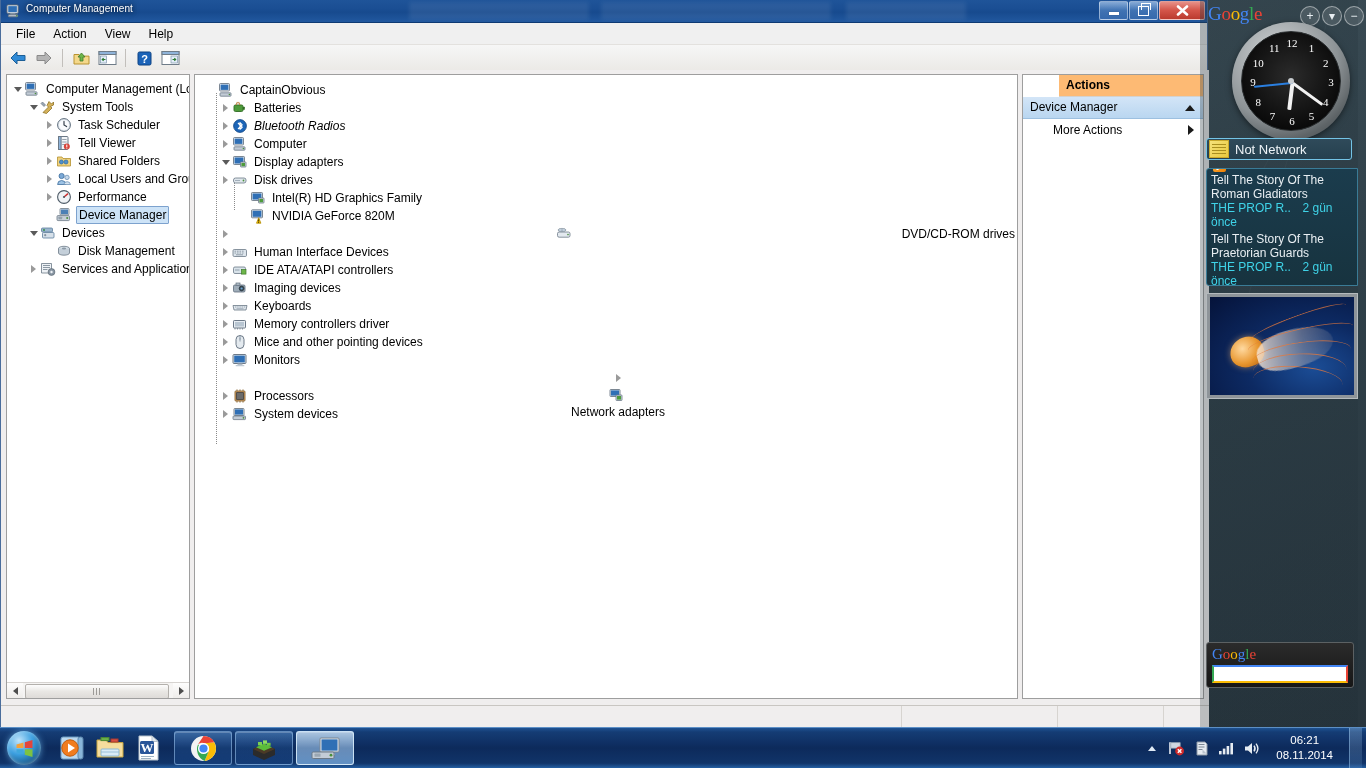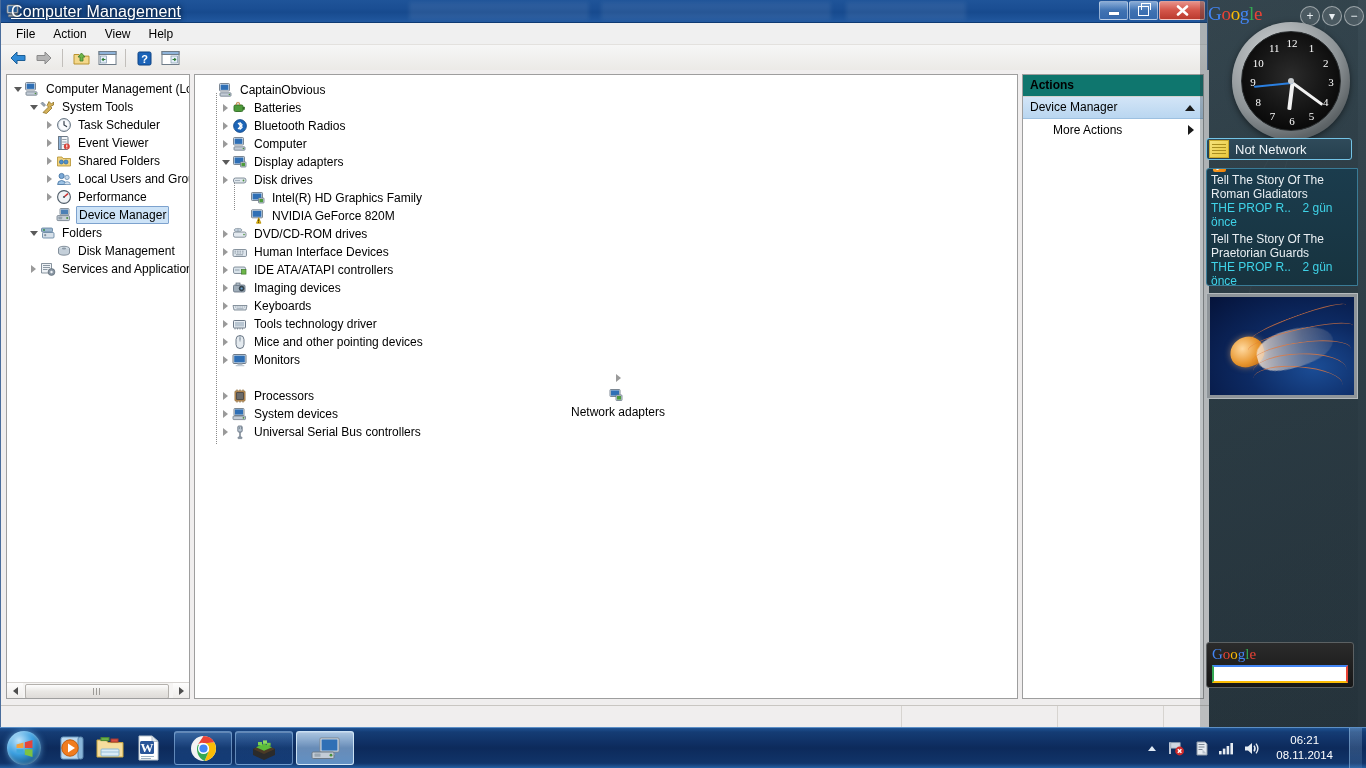--- a/index.html
+++ b/index.html
@@ -45,26 +45,25 @@
     height: 18px;
     background: rgba(255,255,255,0.07);
     filter: blur(2px);
     border-radius: 2px;
   }
   #title-icon {
     position: absolute; left: 5px; top: 4px;
     width: 15px; height: 14px;
   }
   #title-text {
-    position: absolute; left: 10px; top: 3px;
+    position: absolute; left: 25px; top: 3px;
     color: #ffffff;
-    font-size: 16px;
+    font-size: 10px;
     text-shadow: 0 0 4px rgba(0,0,0,0.6), 0 0 6px rgba(0,0,0,0.5);
     letter-spacing: .1px;
-    text-decoration: underline;
   }
   .win-btns {
     position: absolute; right: 2px; top: 1px;
     display: flex; gap: 1px;
   }
   .win-btn {
     width: 29px; height: 19px;
     border: 1px solid rgba(255,255,255,0.45);
     border-radius: 2px;
     background: linear-gradient(to bottom, rgba(170,200,235,.75), rgba(100,150,210,.55) 48%, rgba(70,120,185,.6));
@@ -177,22 +176,23 @@
     position: absolute;
     border-left: 1px dotted #8a8a8a;
   }
 
   
   .act-header {
     height: 21px; line-height: 21px;
     padding-left: 7px;
     font-weight: bold;
     font-size: 12px;
-    background: #0f766e;
+    background: #fdba74;
     border-bottom: 1px solid #d4d1cd;
+    margin-left: 36px;
   }
   .act-group {
     height: 21px; line-height: 21px;
     padding-left: 7px;
     font-size: 12px;
     background: linear-gradient(to bottom,#d3e5f7,#b9d6f0);
     border-bottom: 1px solid #9dc0e0;
     display: flex; align-items: center; justify-content: space-between;
     padding-right: 8px;
     cursor: default;
@@ -610,21 +610,21 @@
               <span class="arrow-c"></span>
             </span>
             <span class="ticon"><svg width="16" height="16" viewBox="0 0 16 16">
                 <rect x="2.5" y="1.5" width="9.5" height="13" rx="1" fill="#f2f5f8" stroke="#6b7886"></rect>
                 <rect x="2.5" y="1.5" width="2.6" height="13" fill="#8fb4da" stroke="#6b7886"></rect>
                 <path d="M6.2 4.5 h4.4 M6.2 7 h4.4 M6.2 9.5 h3" stroke="#8b97a3" stroke-width=".9"></path>
                 <circle cx="10.8" cy="11.5" r="3" fill="#d8453b"></circle>
                 <rect x="10.3" y="9.6" width="1" height="2.4" fill="#fff"></rect>
                 <rect x="10.3" y="12.6" width="1" height="1" fill="#fff"></rect>
               </svg></span>
-            <span class="tlabel">Event Viewer</span>
+            <span class="tlabel">Tell Viewer</span>
           </div>
           <div class="tnode" style="padding-left: 32px;">
             <span class="tw">
               <span class="arrow-c"></span>
             </span>
             <span class="ticon"><svg width="16" height="16" viewBox="0 0 16 16">
                 <path d="M1.5 4 h4.5 l1 1.5 h7.5 V13 H1.5 Z" fill="#f0d27f" stroke="#b4912f" stroke-width=".8"></path>
                 <circle cx="5.4" cy="9" r="2" fill="#4e8ecb" stroke="#2e6ba3" stroke-width=".7"></circle>
                 <circle cx="10" cy="9" r="2" fill="#4e8ecb" stroke="#2e6ba3" stroke-width=".7"></circle>
               </svg></span>
@@ -667,21 +667,21 @@
           <div class="tnode" style="padding-left: 16px;">
             <span class="tw">
               <span class="arrow-e"></span>
             </span>
             <span class="ticon"><svg width="16" height="16" viewBox="0 0 16 16">
                 <rect x="1.5" y="3" width="11" height="4" rx="1" fill="#9cb7cf" stroke="#5d7e9c" stroke-width=".8"></rect>
                 <circle cx="4" cy="5" r=".9" fill="#2d8a3d"></circle>
                 <rect x="2.5" y="7.5" width="11.5" height="5.5" rx="1" fill="#d6e0e9" stroke="#5d7e9c" stroke-width=".8"></rect>
                 <circle cx="5.2" cy="10.2" r="1.1" fill="#84929f"></circle>
               </svg></span>
-            <span class="tlabel">Folders</span>
+            <span class="tlabel">Devices</span>
           </div>
           <div class="tnode" style="padding-left: 32px;">
             <span class="tw"></span>
             <span class="ticon"><svg width="16" height="16" viewBox="0 0 16 16">
                 <ellipse cx="8" cy="5.5" rx="5.5" ry="2.2" fill="#d9e2ea" stroke="#6b7886" stroke-width=".8"></ellipse>
                 <path d="M2.5 5.5 V10 a5.5 2.2 0 0 0 11 0 V5.5" fill="#c4cfd9" stroke="#6b7886" stroke-width=".8"></path>
                 <ellipse cx="8" cy="5.5" rx="2.2" ry=".9" fill="#8b99a6"></ellipse>
               </svg></span>
             <span class="tlabel">Disk Management</span>
           </div>
@@ -730,21 +730,21 @@
             <span class="tw">
               <span class="arrow-c"></span>
             </span>
             <span class="ticon"><svg width="16" height="16" viewBox="0 0 16 16">
                 <rect x="2" y="5" width="9" height="6.5" rx="1.4" fill="#4e9b3c" stroke="#2f6b22" stroke-width=".9"></rect>
                 <rect x="11" y="6.8" width="1.8" height="3" rx=".5" fill="#2f6b22"></rect>
                 <path d="M4 5 L5.5 2 M8 5 L6.5 2" stroke="#c2874f" stroke-width="1.2"></path>
               </svg></span>
             <span class="tlabel">Batteries</span>
           </div>
-          <div class="tnode" style="padding-left: 14px; height: 18px;">
+          <div class="tnode" style="padding-left: 14px; height: 18px; font-style: italic;">
             <span class="tw">
               <span class="arrow-c"></span>
             </span>
             <span class="ticon"><svg width="16" height="16" viewBox="0 0 16 16">
                 <circle cx="8" cy="8" r="6.4" fill="#1c65b8" stroke="#0f4382" stroke-width=".8"></circle>
                 <path d="M6 5 L10.2 9.2 L8 11.2 V4.6 L10.2 6.8 L6 11" stroke="#fff" stroke-width="1.2" fill="none" stroke-linejoin="round"></path>
               </svg></span>
             <span class="tlabel">Bluetooth Radios</span>
           </div>
           <div class="tnode" style="padding-left: 14px; height: 18px;">
@@ -796,21 +796,21 @@
             <span class="tw"></span>
             <span class="ticon"><svg width="16" height="16" viewBox="0 0 16 16">
                 <rect x="1.5" y="1.8" width="11" height="8" rx=".8" fill="#dde5ec" stroke="#5d6b7a" stroke-width=".8"></rect>
                 <rect x="2.6" y="2.8" width="8.8" height="6" fill="#2f6fb5"></rect>
                 <path d="M6.5 15.2 L10.9 15.2 L8.7 9.8 Z" fill="#ffcc00" stroke="#b08900" stroke-width=".8" stroke-linejoin="round"></path>
                 <rect x="8.2" y="11.4" width=".9" height="2.2" fill="#3a2c00"></rect>
                 <rect x="8.2" y="14" width=".9" height=".9" fill="#3a2c00"></rect>
               </svg></span>
             <span class="tlabel">NVIDIA GeForce 820M</span>
           </div>
-          <div class="tnode" style="padding-left: 14px; height: 18px;">
+          <div class="tnode" style="padding-left: 14px; height: 18px; justify-content: space-between;">
             <span class="tw">
               <span class="arrow-c"></span>
             </span>
             <span class="ticon"><svg width="16" height="16" viewBox="0 0 16 16">
                 <rect x="1.5" y="6" width="12.5" height="5.2" rx="1.6" fill="#e3e9ef" stroke="#6b7886" stroke-width=".8"></rect>
                 <ellipse cx="6" cy="4" rx="4" ry="1.6" fill="#c7d4e0" stroke="#7e8c99" stroke-width=".7"></ellipse>
                 <ellipse cx="6" cy="4" rx="1" ry=".5" fill="#8b99a6"></ellipse>
                 <circle cx="12" cy="8.6" r=".8" fill="#4a8f3c"></circle>
               </svg></span>
             <span class="tlabel">DVD/CD-ROM drives</span>
@@ -860,21 +860,21 @@
           </div>
           <div class="tnode" style="padding-left: 14px; height: 18px;">
             <span class="tw">
               <span class="arrow-c"></span>
             </span>
             <span class="ticon"><svg width="16" height="16" viewBox="0 0 16 16">
                 <rect x="1.5" y="4.5" width="12" height="7.5" rx=".8" fill="#e8eef3" stroke="#5d6b7a" stroke-width=".9"></rect>
                 <rect x="3" y="6" width="9" height="4.5" fill="#b9c6d2"></rect>
                 <path d="M3 12 v1.5 M5.5 12 v1.5 M8 12 v1.5 M10.5 12 v1.5" stroke="#7d8a97" stroke-width=".9"></path>
               </svg></span>
-            <span class="tlabel">Tools technology driver</span>
+            <span class="tlabel">Memory controllers driver</span>
           </div>
           <div class="tnode" style="padding-left: 14px; height: 18px;">
             <span class="tw">
               <span class="arrow-c"></span>
             </span>
             <span class="ticon"><svg width="16" height="16" viewBox="0 0 16 16">
                 <path d="M4 5.5 a4 4 0 0 1 8 0 V10.5 a4 4 0 0 1 -8 0 Z" fill="#e4eaef" stroke="#5d6b7a" stroke-width=".9"></path>
                 <path d="M8 2 V7.5" stroke="#8b99a6" stroke-width=".9"></path>
                 <rect x="7.4" y="3.4" width="1.3" height="2.4" rx=".6" fill="#9aa7b4"></rect>
               </svg></span>
@@ -919,33 +919,20 @@
             <span class="tw">
               <span class="arrow-c"></span>
             </span>
             <span class="ticon"><svg width="16" height="16" viewBox="0 0 16 16">
                 <rect x="2" y="2.5" width="10" height="7" rx=".8" fill="#dde5ec" stroke="#5d6b7a" stroke-width=".8"></rect>
                 <rect x="3" y="3.4" width="8" height="5.2" fill="#2f6fb5"></rect>
                 <rect x="1" y="10" width="12.5" height="3.6" rx=".8" fill="#c3ccd6" stroke="#6b7886" stroke-width=".8"></rect>
                 <circle cx="11.5" cy="11.8" r=".9" fill="#4a8f3c"></circle>
               </svg></span>
             <span class="tlabel">System devices</span>
-          </div>
-          <div class="tnode" style="padding-left: 14px; height: 18px;">
-            <span class="tw">
-              <span class="arrow-c"></span>
-            </span>
-            <span class="ticon"><svg width="16" height="16" viewBox="0 0 16 16">
-                <rect x="5.8" y="2" width="4.4" height="6" rx="1" fill="#b9c5d1" stroke="#5d6b7a" stroke-width=".8"></rect>
-                <rect x="6.8" y="3" width="1" height="2" fill="#7d8a97"></rect>
-                <rect x="9" y="3" width="1" height="2" fill="#7d8a97"></rect>
-                <path d="M8 8 V13.5" stroke="#6b7886" stroke-width="1.4"></path>
-                <rect x="6" y="13" width="4" height="1.6" rx=".4" fill="#9aa7b4" stroke="#6b7886" stroke-width=".7"></rect>
-              </svg></span>
-            <span class="tlabel">Universal Serial Bus controllers</span>
           </div>
           <div class="guide" style="left: 21px; top: 18px; height: 351px;"></div>
           <div class="guide" style="left: 39px; top: 108px; height: 27px;"></div>
         </div>
     </div>
 
     <div class="pane" id="actions-pane">
       <div class="act-header">Actions</div>
       <div class="act-group">
         <span>Device Manager</span>

